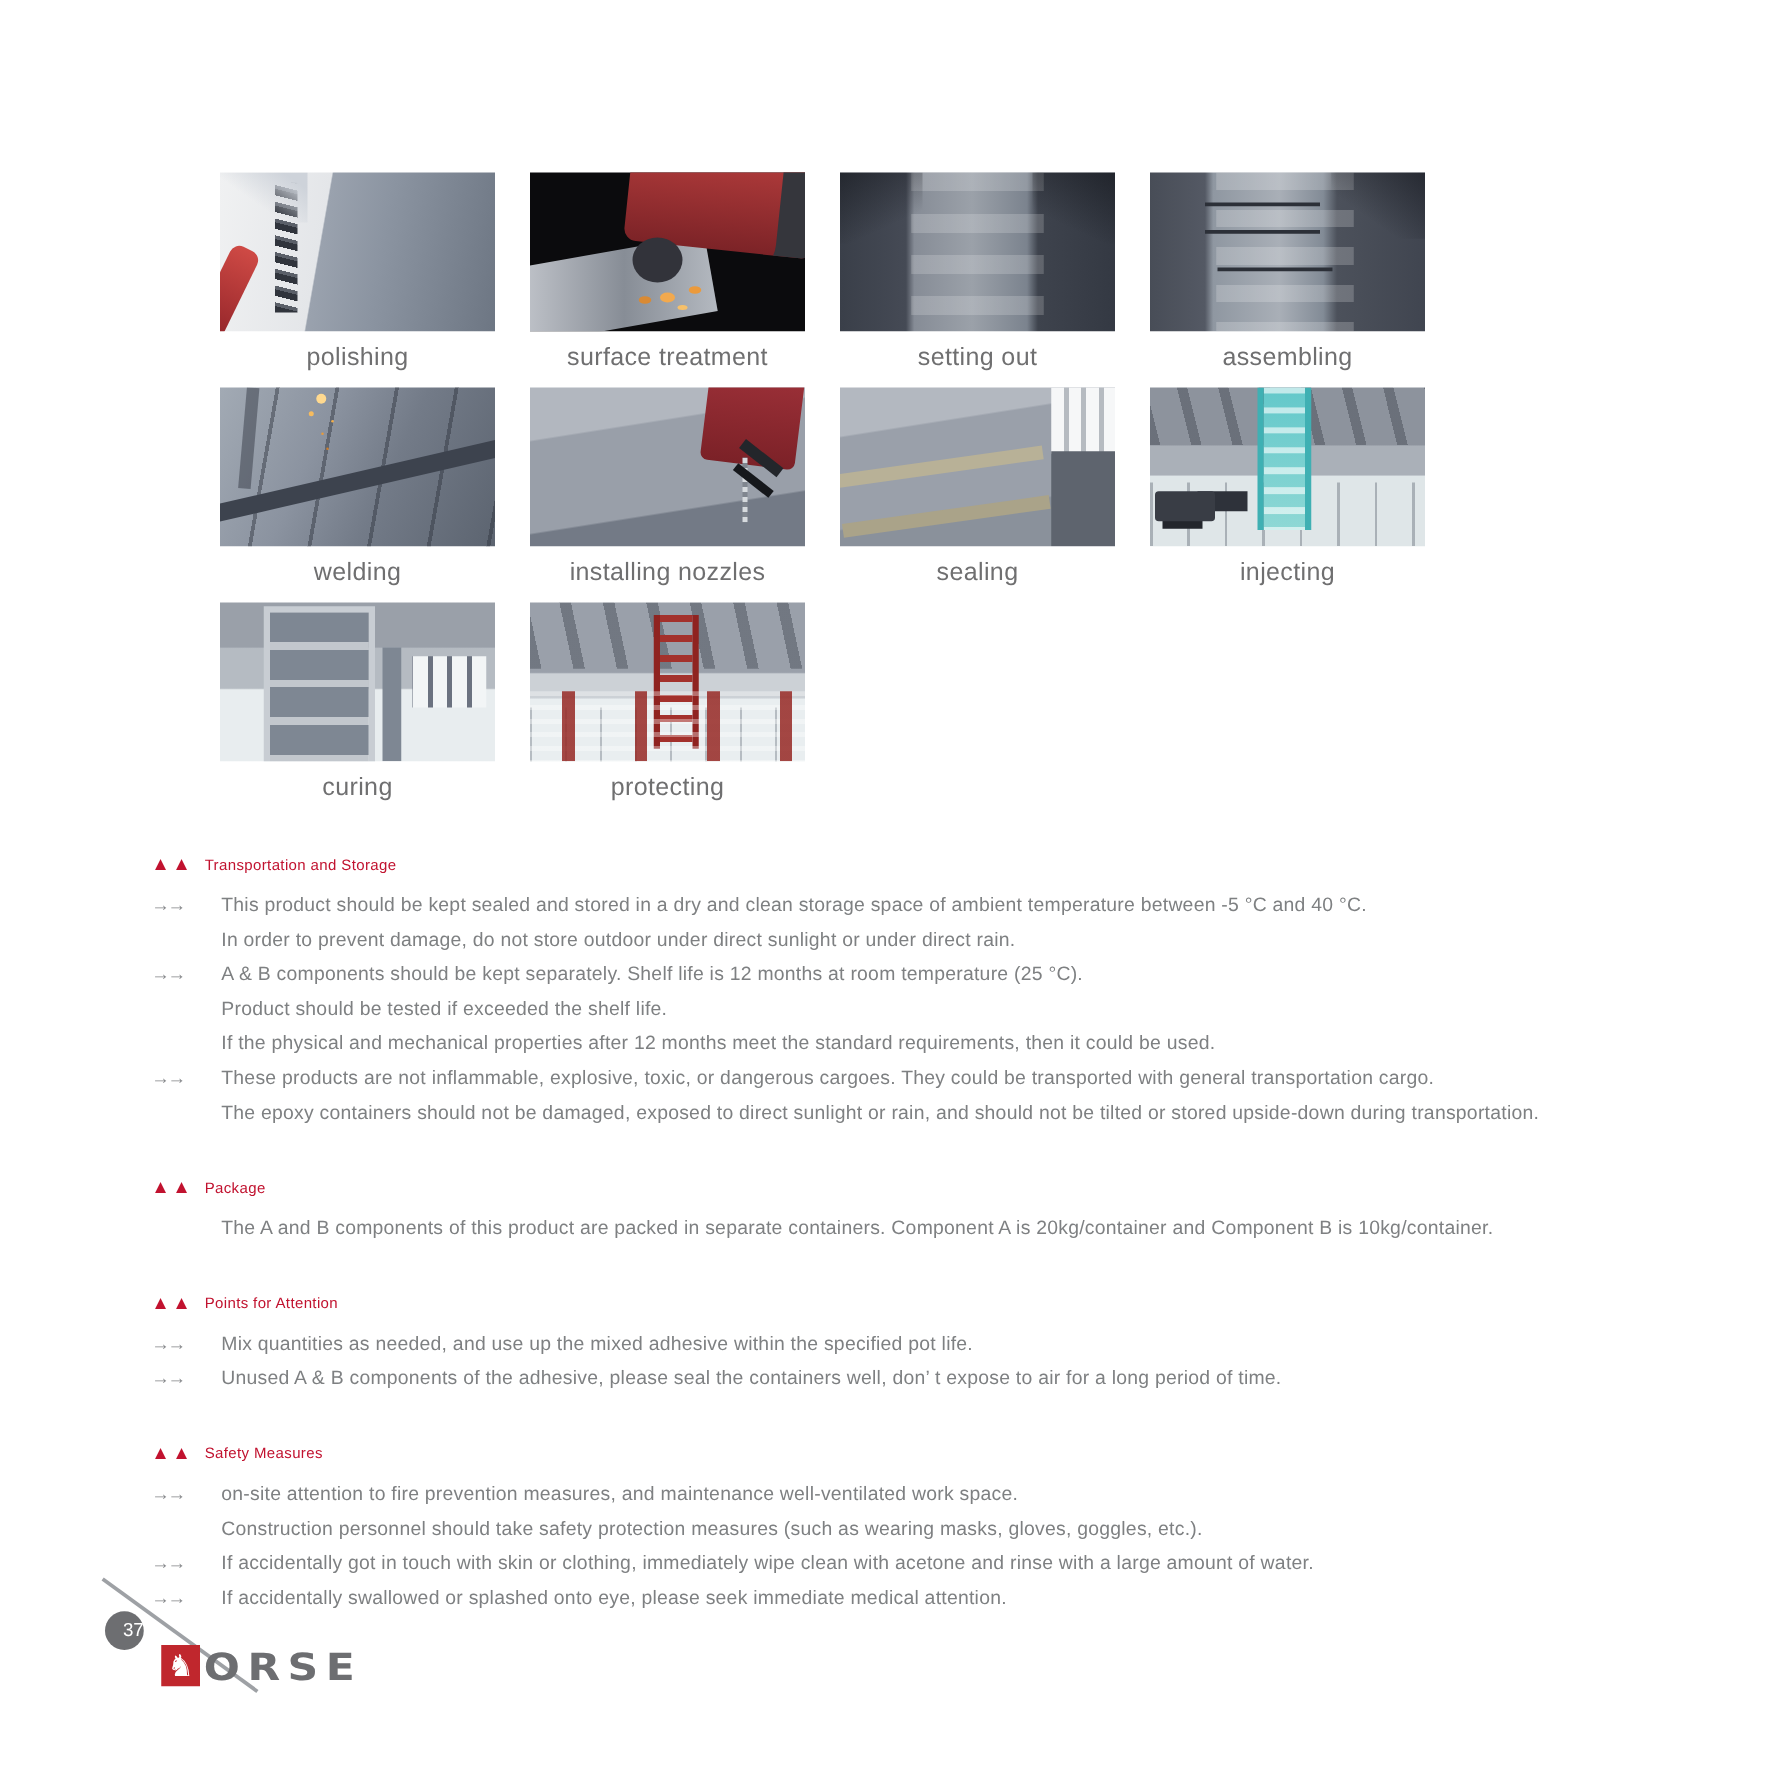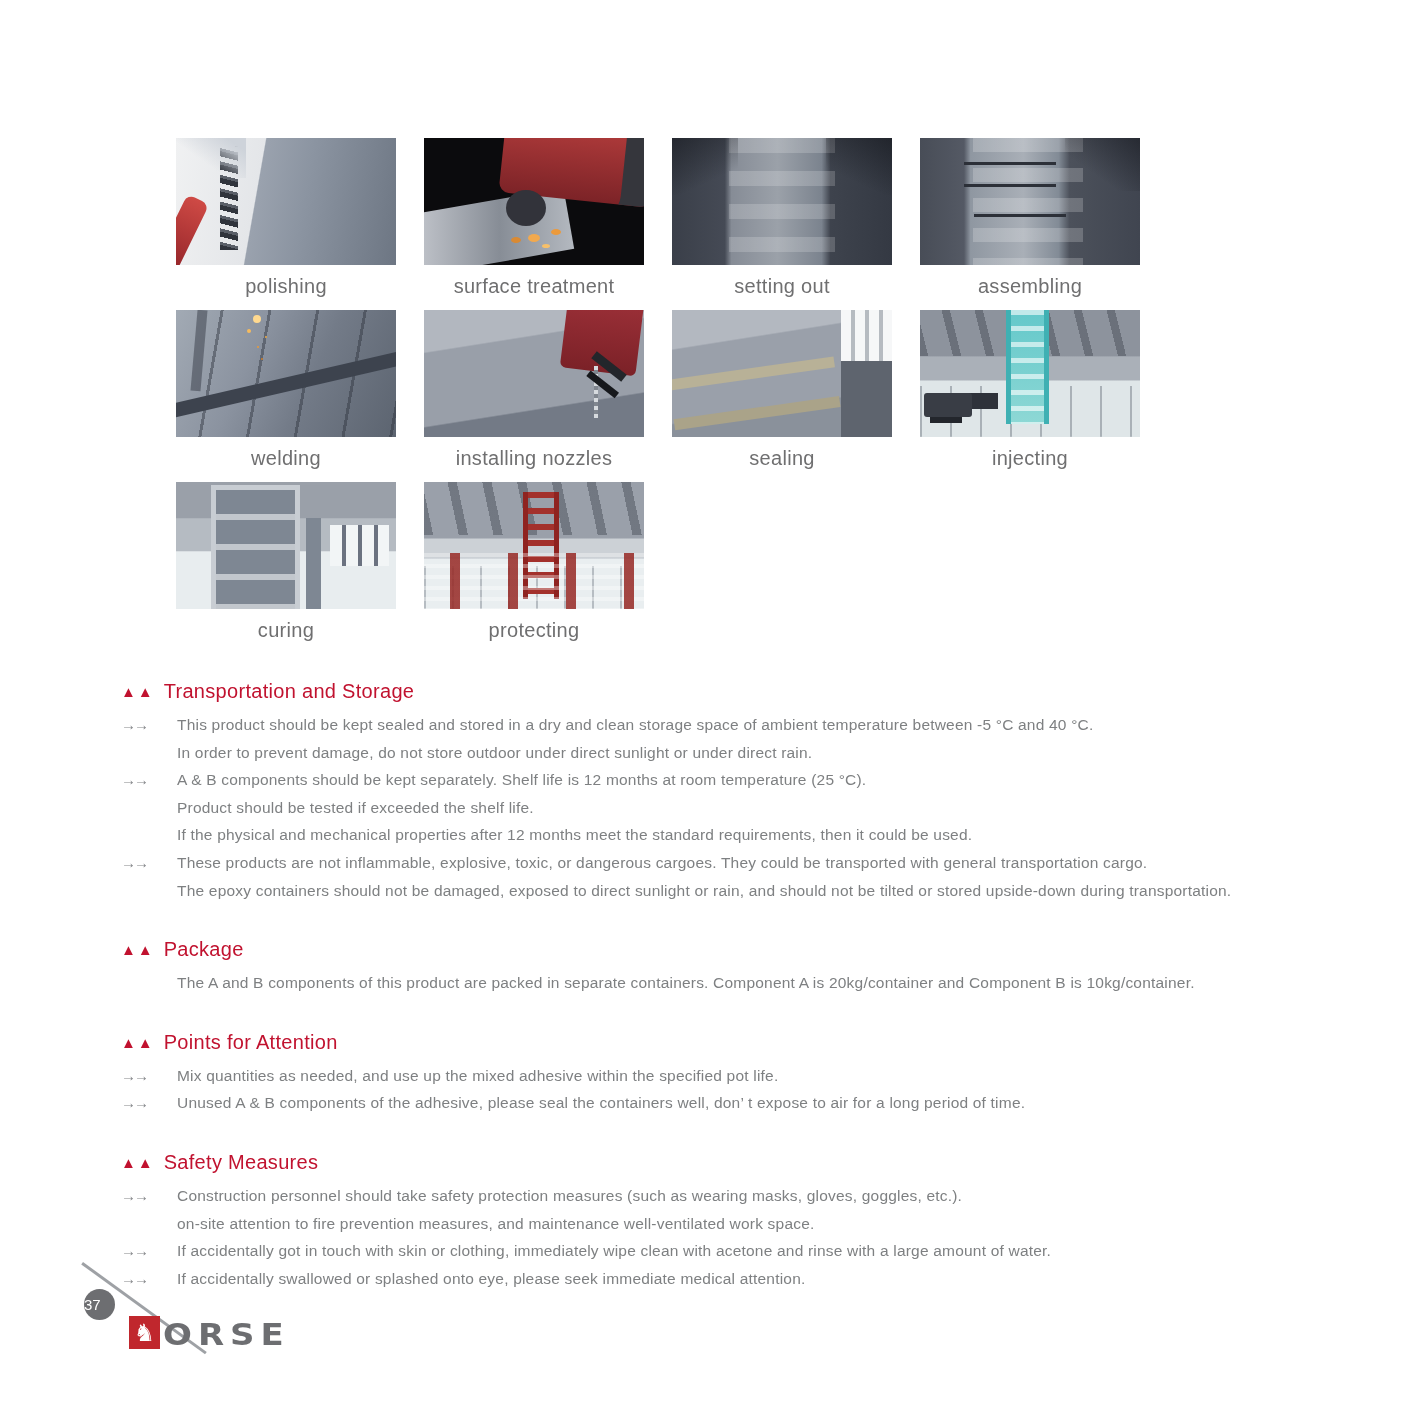--- a/index.html
+++ b/index.html
@@ -78,30 +78,30 @@
                 linear-gradient(180deg,#9aa0aa 0 44%,#ccd1d6 45% 60%,#e9eef0 61% 100%);}
   .p11 .d1{top:0;left:0;width:100%;height:42%;background:repeating-linear-gradient(78deg,rgba(58,64,74,.42) 0 9px,transparent 9px 34px);}
   .p11 .d2{left:45%;top:8%;width:12%;height:84%;border-left:5px solid #8f2320;border-right:5px solid #8f2320;background:repeating-linear-gradient(180deg,#a3312c 0 6px,transparent 6px 16px);}
   .p11 .d3{left:0;bottom:0;width:100%;height:44%;background:repeating-linear-gradient(90deg,transparent 0 26px,rgba(150,40,36,.85) 26px 36px,transparent 36px 58px),repeating-linear-gradient(180deg,rgba(255,255,255,.35) 0 4px,transparent 4px 11px);}
 
   
   .sections{position:absolute;left:121px;top:646px;width:1215px;font-size:15.5px;color:#7e8082;}
   .sec{margin-top:33px;}
   .sec-head{display:flex;align-items:center;gap:9px;margin-bottom:7px;height:25px;}
   .tri{color:#c1122f;font-size:15px;letter-spacing:2px;line-height:1;}
-  .sec-title{color:#c1122f;font-size:20px;letter-spacing:.3px;}
+  .sec-title{color:#c1122f;font-size:12px;letter-spacing:.3px;}
   .item{display:flex;}
   .arrows{width:44px;flex:none;color:#85878a;font-size:15px;letter-spacing:-2px;line-height:27.6px;}
   .lines{flex:1;margin-left:12px;}
   .line{line-height:27.6px;letter-spacing:.2px;}
 
   
   .diag-line{position:absolute;left:83px;top:1262px;width:153px;height:3px;background:#9ea1a5;transform:rotate(36deg);transform-origin:0 0;}
   .page-badge{position:absolute;left:84px;top:1289px;width:31px;height:31px;border-radius:50%;background:#6d6e71;
-              color:#fff;font-size:15px;display:flex;align-items:center;justify-content:flex-start;}
+              color:#fff;font-size:15px;display:flex;align-items:center;justify-content:flex-end;}
   .brand{position:absolute;left:129px;top:1316px;display:flex;align-items:flex-end;gap:3px;}
   .brand-mark{width:31px;height:33px;background:#c0272d;display:flex;align-items:center;justify-content:center;}
   .brand-mark .knight{color:#fff;font-size:24px;line-height:1;font-family:"DejaVu Sans",sans-serif;}
   .brand-rest{font-family:"DejaVu Sans",sans-serif;font-weight:800;font-size:34px;line-height:33px;
               letter-spacing:6px;color:#6d6e71;transform:scaleY(.88);transform-origin:bottom;}
 </style>
 </head>
 <body>
 
 <div class="gallery">
@@ -260,22 +260,22 @@
 
   <div class="sec">
     <div class="sec-head">
       <span class="tri">▲▲</span>
       <span class="sec-title">Safety Measures</span>
     </div>
     <div class="sec-items">
   <div class="item">
     <span class="arrows">→→</span>
     <div class="lines">
+            <div class="line">on-site attention to fire prevention measures, and maintenance well-ventilated work space.</div>
             <div class="line">Construction personnel should take safety protection measures (such as wearing masks, gloves, goggles, etc.).</div>
-            <div class="line">on-site attention to fire prevention measures, and maintenance well-ventilated work space.</div>
           </div>
   </div>
 
   <div class="item">
     <span class="arrows">→→</span>
     <div class="lines">
             <div class="line">If accidentally got in touch with skin or clothing, immediately wipe clean with acetone and rinse with a large amount of water.</div>
           </div>
   </div>
 

